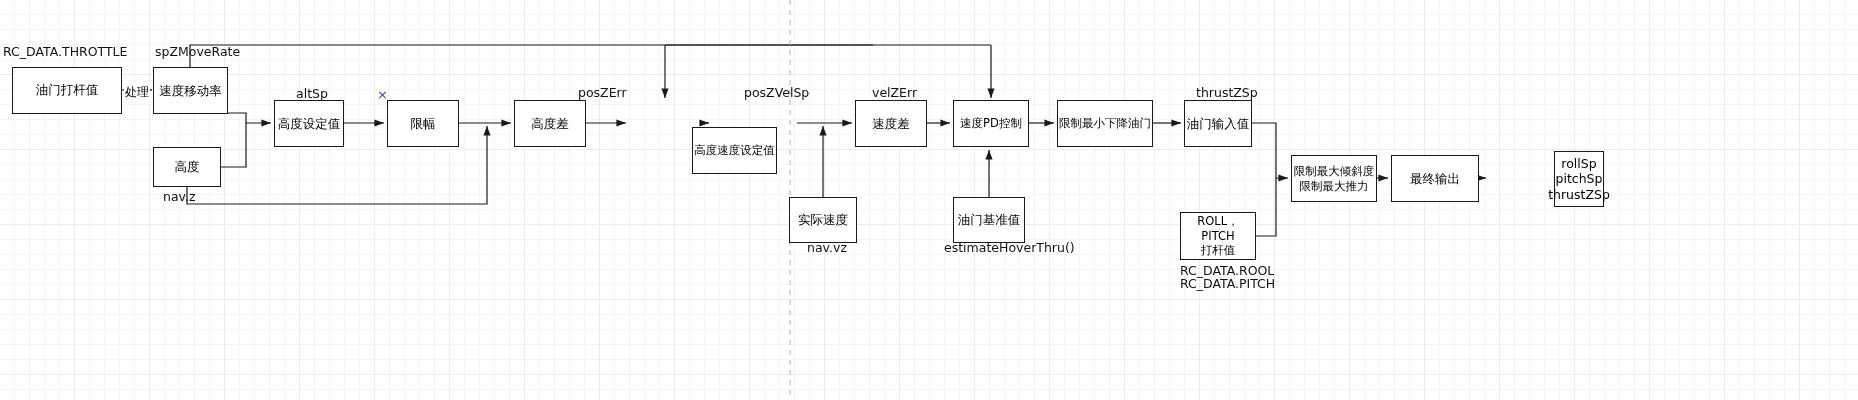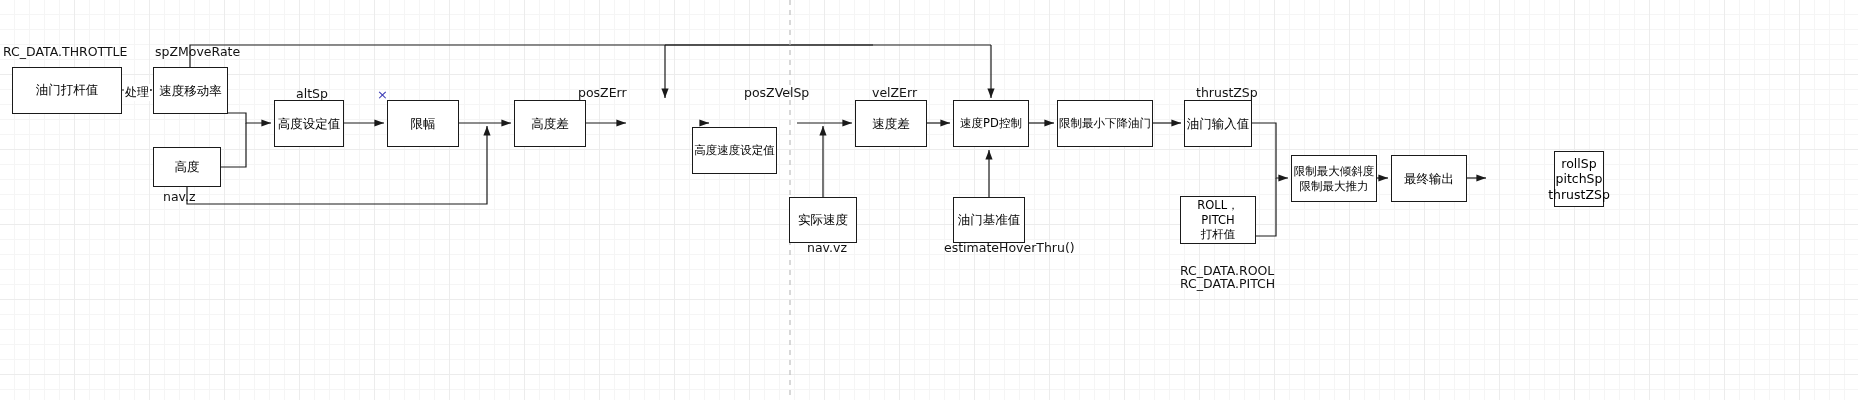--- a/index.html
+++ b/index.html
@@ -128,25 +128,25 @@
   <div class="node" style="left:274px;top:100px;width:70px;height:47px;">高度设定值</div>
   <div class="node" style="left:387px;top:100px;width:72px;height:47px;">限幅</div>
   <div class="node" style="left:514px;top:100px;width:72px;height:47px;">高度差</div>
   <div class="node" style="left:692px;top:100px;width:85px;height:47px;font-size:11.5px;margin-top:27px;">高度速度设定值</div>
   <div class="node" style="left:855px;top:100px;width:72px;height:47px;">速度差</div>
   <div class="node" style="left:953px;top:100px;width:76px;height:47px;font-size:11.5px;">速度PD控制</div>
   <div class="node" style="left:1057px;top:100px;width:96px;height:47px;font-size:11.5px;">限制最小下降油门</div>
   <div class="node" style="left:1184px;top:100px;width:68px;height:47px;">油门输入值</div>
   <div class="node" style="left:789px;top:197px;width:68px;height:46px;">实际速度</div>
   <div class="node" style="left:953px;top:197px;width:72px;height:46px;">油门基准值</div>
-  <div class="node" style="left:1180px;top:196px;width:76px;height:48px;font-size:11.5px;">ROLL，PITCH
+  <div class="node" style="left:1180px;top:212px;width:76px;height:48px;font-size:11.5px;">ROLL，PITCH
 打杆值</div>
   <div class="node" style="left:1291px;top:155px;width:86px;height:47px;font-size:11.5px;">限制最大倾斜度
 限制最大推力</div>
-  <div class="node" style="left:1391px;top:155px;width:76px;height:47px;">最终输出</div>
+  <div class="node" style="left:1391px;top:155px;width:88px;height:47px;">最终输出</div>
   <div class="node" style="left:1554px;top:151px;width:50px;height:56px;">rollSp
 pitchSp
 thrustZSp</div>
 
   <div class="vlabel" style="left:3px;top:44px;">RC_DATA.THROTTLE</div>
   <div class="vlabel" style="left:155px;top:44px;">spZMoveRate</div>
   <div class="vlabel" style="left:296px;top:86px;">altSp</div>
   <div class="vlabel" style="left:531px;top:85px;margin-left:47px;">posZErr</div>
   <div class="vlabel" style="left:744px;top:85px;">posZVelSp</div>
   <div class="vlabel" style="left:872px;top:85px;">velZErr</div>

